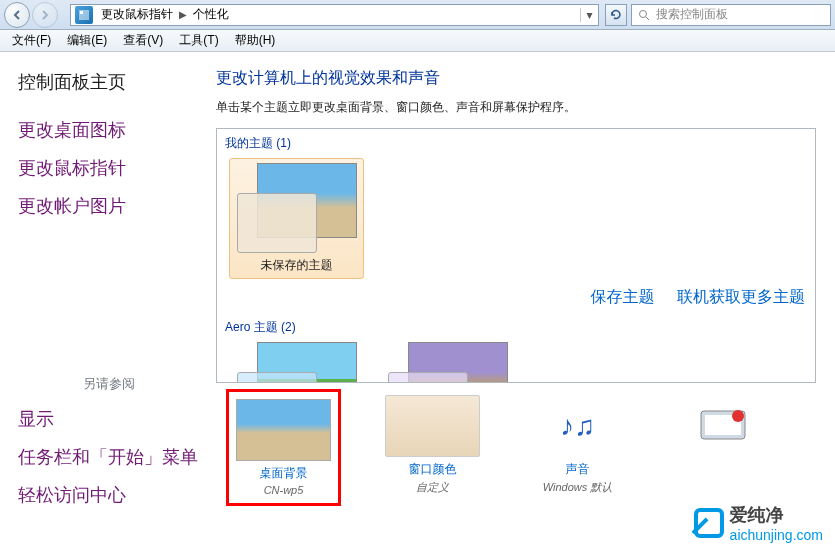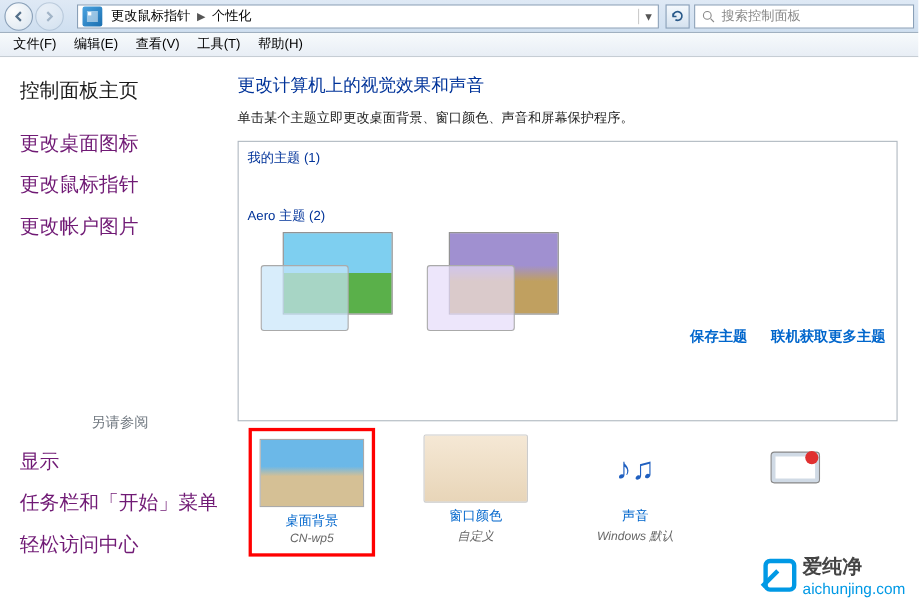--- a/index.html
+++ b/index.html
@@ -46,21 +46,21 @@
   .theme-thumb { width: 120px; height: 90px; position: relative; margin: 0 auto; }
   .thumb-bg { position: absolute; top: 0; right: 0; width: 100px; height: 75px; background: linear-gradient(to bottom, #6bb8e8 40%, #d5c095 60%); border: 1px solid #888; }
   .thumb-fg { position: absolute; bottom: 0; left: 0; width: 80px; height: 60px; background: rgba(240, 230, 215, 0.85); border: 1px solid #aaa; border-radius: 3px; }
   .theme-label { font-size: 12px; color: #222; margin-top: 4px; }
 
   .aero-thumb-1 .thumb-bg { background: linear-gradient(to bottom, #7ecff0 50%, #5ab04a 50%); }
   .aero-thumb-1 .thumb-fg { background: rgba(200, 230, 250, 0.7); }
   .aero-thumb-2 .thumb-bg { background: linear-gradient(to bottom, #a090d0 40%, #c0a060 60%); }
   .aero-thumb-2 .thumb-fg { background: rgba(230, 220, 250, 0.7); }
 
-  .theme-links { position: absolute; right: 10px; top: 168px; font-size: 13px; font-weight: bold; }
+  .theme-links { position: absolute; right: 10px; top: 158px; font-size: 16px; }
   .theme-links a { color: #0066cc; margin-left: 18px; text-decoration: none; }
 
   
   .bottom-options { display: flex; padding-top: 12px; gap: 50px; padding-left: 16px; }
   .opt { text-align: center; font-size: 12px; }
   .opt-thumb { width: 95px; height: 62px; margin: 0 auto 4px; }
   .opt-thumb.bg { background: linear-gradient(to bottom, #6bb8e8 40%, #d5c095 55%); border: 1px solid #aaa; }
   .opt-thumb.color { background: linear-gradient(to bottom, #f5e8d5, #e8d5b8); border: 1px solid #ccc; border-radius: 2px; }
   .opt-thumb.sound { display: flex; align-items: center; justify-content: center; font-size: 28px; color: #2060c0; }
   .opt-thumb.saver { display: flex; align-items: center; justify-content: center; }
@@ -145,20 +145,29 @@
       <div class="sidelink blue">轻松访问中心</div>
     </div>
   </div>
 
   <div class="content">
     <h1>更改计算机上的视觉效果和声音</h1>
     <div class="desc">单击某个主题立即更改桌面背景、窗口颜色、声音和屏幕保护程序。</div>
 
     <div class="themes-panel">
       <div class="theme-section-title">我的主题 (1)</div>
+      <div class="theme-row">
+        <div class="theme-tile selected">
+          <div class="theme-thumb">
+            <div class="thumb-bg"></div>
+              <div class="thumb-fg"></div>
+          </div>
+          <div class="theme-label">未保存的主题</div>
+        </div>
+      </div>
       <div class="theme-links">
         <a>保存主题</a>
         <a>联机获取更多主题</a>
       </div>
       <div class="theme-section-title" style="margin-top:28px">Aero 主题 (2)</div>
       <div class="theme-row">
         <div class="theme-tile">
           <div class="theme-thumb aero-thumb-1">
             <div class="thumb-bg"></div>
               <div class="thumb-fg"></div>

